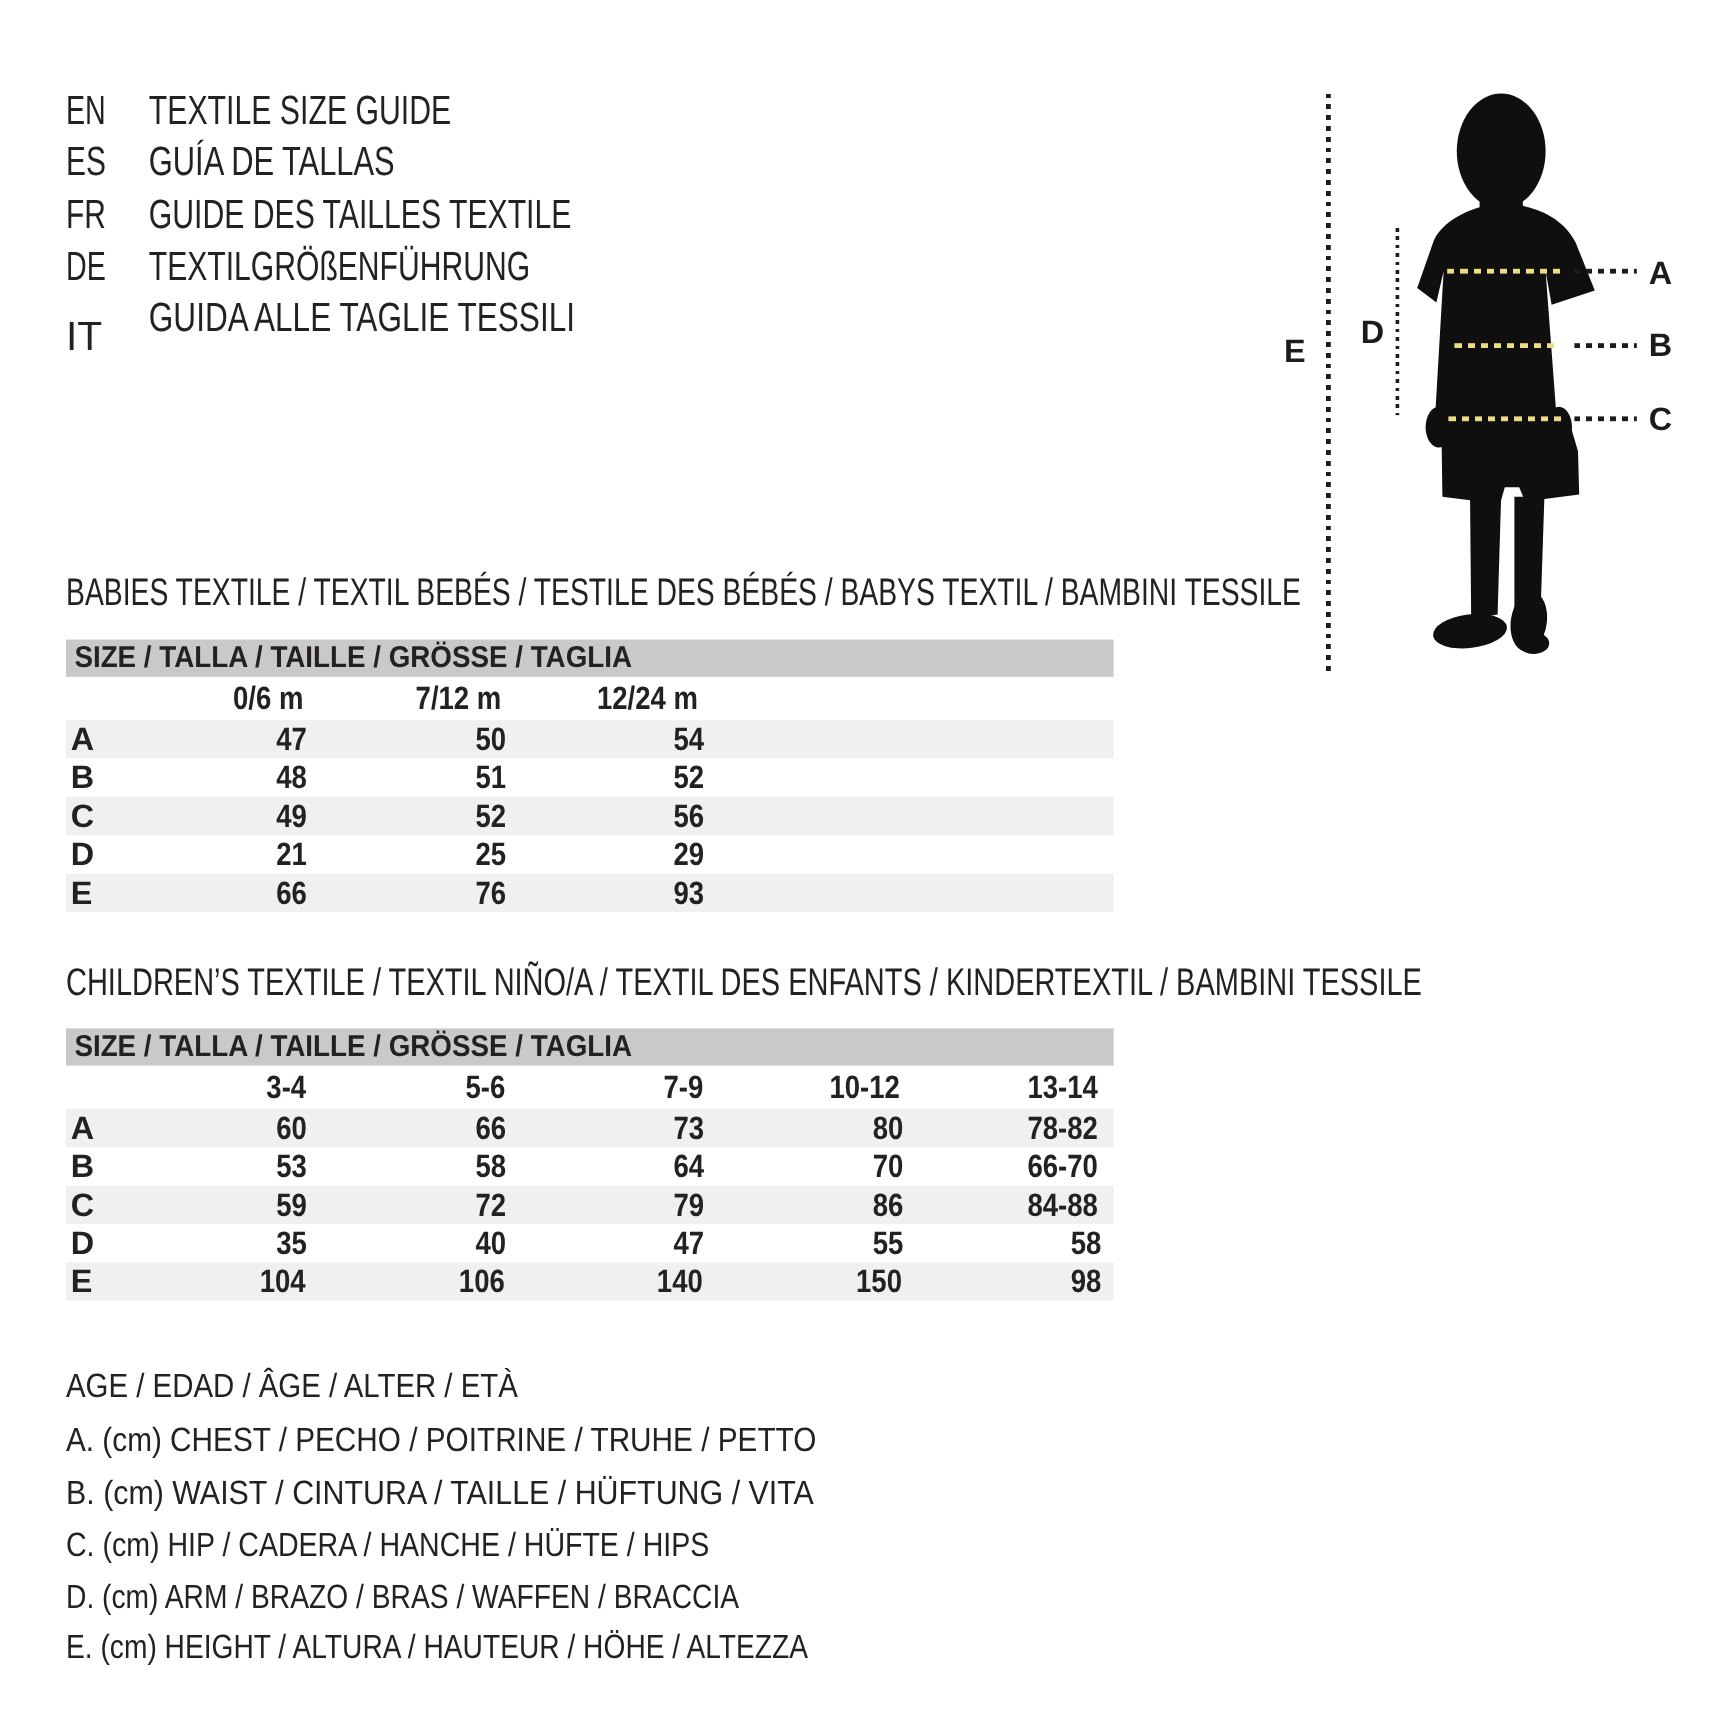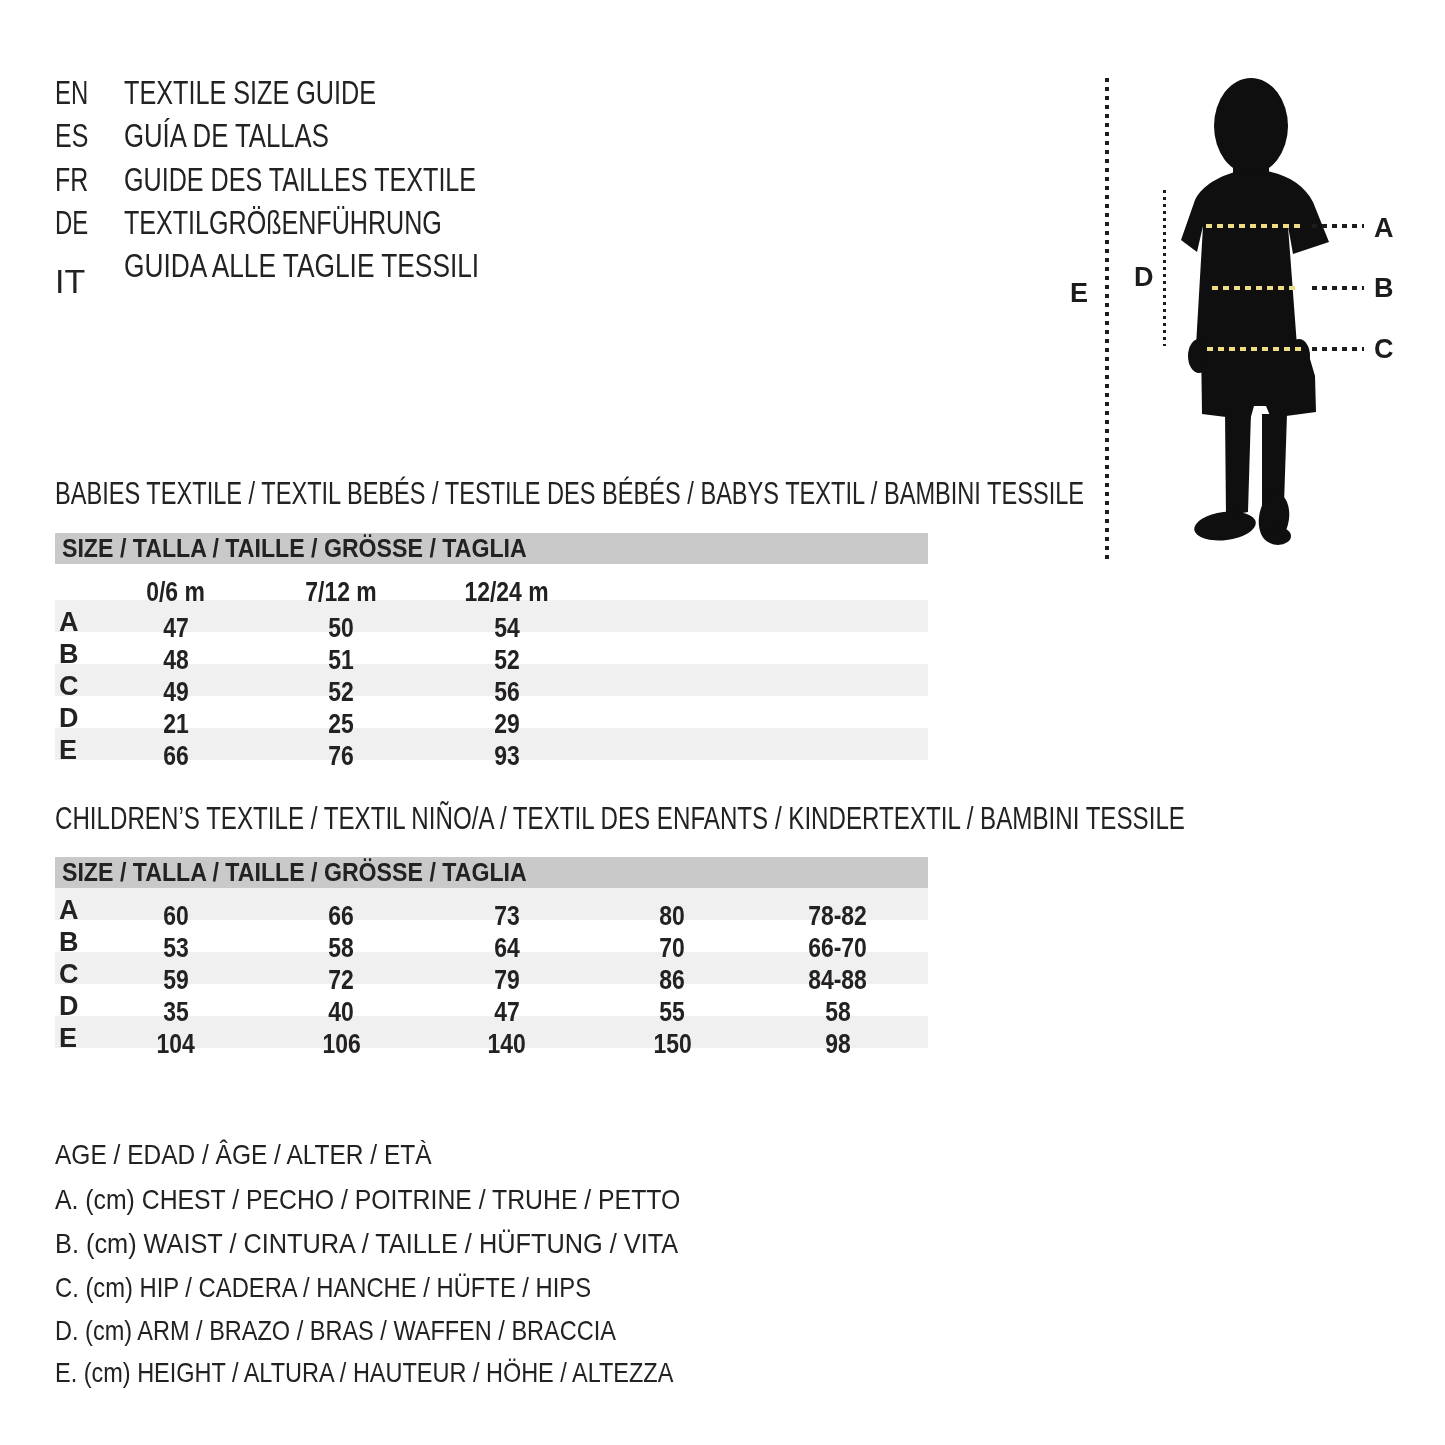--- a/index.html
+++ b/index.html
@@ -20,21 +20,21 @@
 
   
   .tbl{position:absolute;left:55px;width:873px;font-weight:bold;}
   .size-band{height:31px;background:#c9c9c9;font-size:25px;line-height:31px;padding-left:7px;box-sizing:border-box;}
   .tcolhead{display:grid;height:36px;align-items:center;font-size:27px;}
   .trow{display:grid;height:32px;align-items:center;font-size:27px;}
   .trow.alt{background:#f0f0f0;}
   .cols3{grid-template-columns:38px 165.5px 165.5px 165.5px 1fr;}
   .cols5{grid-template-columns:38px 165.5px 165.5px 165.5px 165.5px 165.5px 1fr;}
   .rlabel{padding-left:4px;}
-  .val{text-align:center;margin-top:13px;}
+  .val{text-align:right;}
 
   
   .legend-line{position:absolute;left:55px;font-size:28px;line-height:30px;}
 
   
   .vline-e{position:absolute;left:1105px;top:78px;width:4px;height:484px;
     background:repeating-linear-gradient(180deg,#1c1c1c 0 4px,transparent 4px 9px);}
   .vline-d{position:absolute;left:1163px;top:190px;width:3px;height:156px;
     background:repeating-linear-gradient(180deg,#1c1c1c 0 3px,transparent 3px 7px);}
   .hline-y{position:absolute;height:4px;
@@ -138,20 +138,28 @@
       </div>
     </div>
 </div>
 
 <span class="sec-heading fit" style="top: 801px; transform: scaleX(0.754339);">CHILDREN’S TEXTILE / TEXTIL NIÑO/A / TEXTIL DES ENFANTS / KINDERTEXTIL / BAMBINI TESSILE</span>
 
 <div class="tbl" style="top:857px">
   <div class="size-band">
     <span class="fit" style="transform: scaleX(0.925926);">SIZE / TALLA / TAILLE / GRÖSSE / TAGLIA</span>
   </div>
+  <div class="tcolhead cols5">
+      <span class="rlabel"></span>
+      <span class="val"><span class="condc">3-4</span></span>
+      <span class="val"><span class="condc">5-6</span></span>
+      <span class="val"><span class="condc">7-9</span></span>
+      <span class="val"><span class="condc">10-12</span></span>
+      <span class="val"><span class="condc">13-14</span></span>
+    </div>
   <div>
       <div class="trow cols5 alt">
         <span class="rlabel">A</span>
         <span class="val"><span class="condc">60</span></span>
         <span class="val"><span class="condc">66</span></span>
         <span class="val"><span class="condc">73</span></span>
         <span class="val"><span class="condc">80</span></span>
         <span class="val"><span class="condc">78-82</span></span>
       </div>
       <div class="trow cols5">

